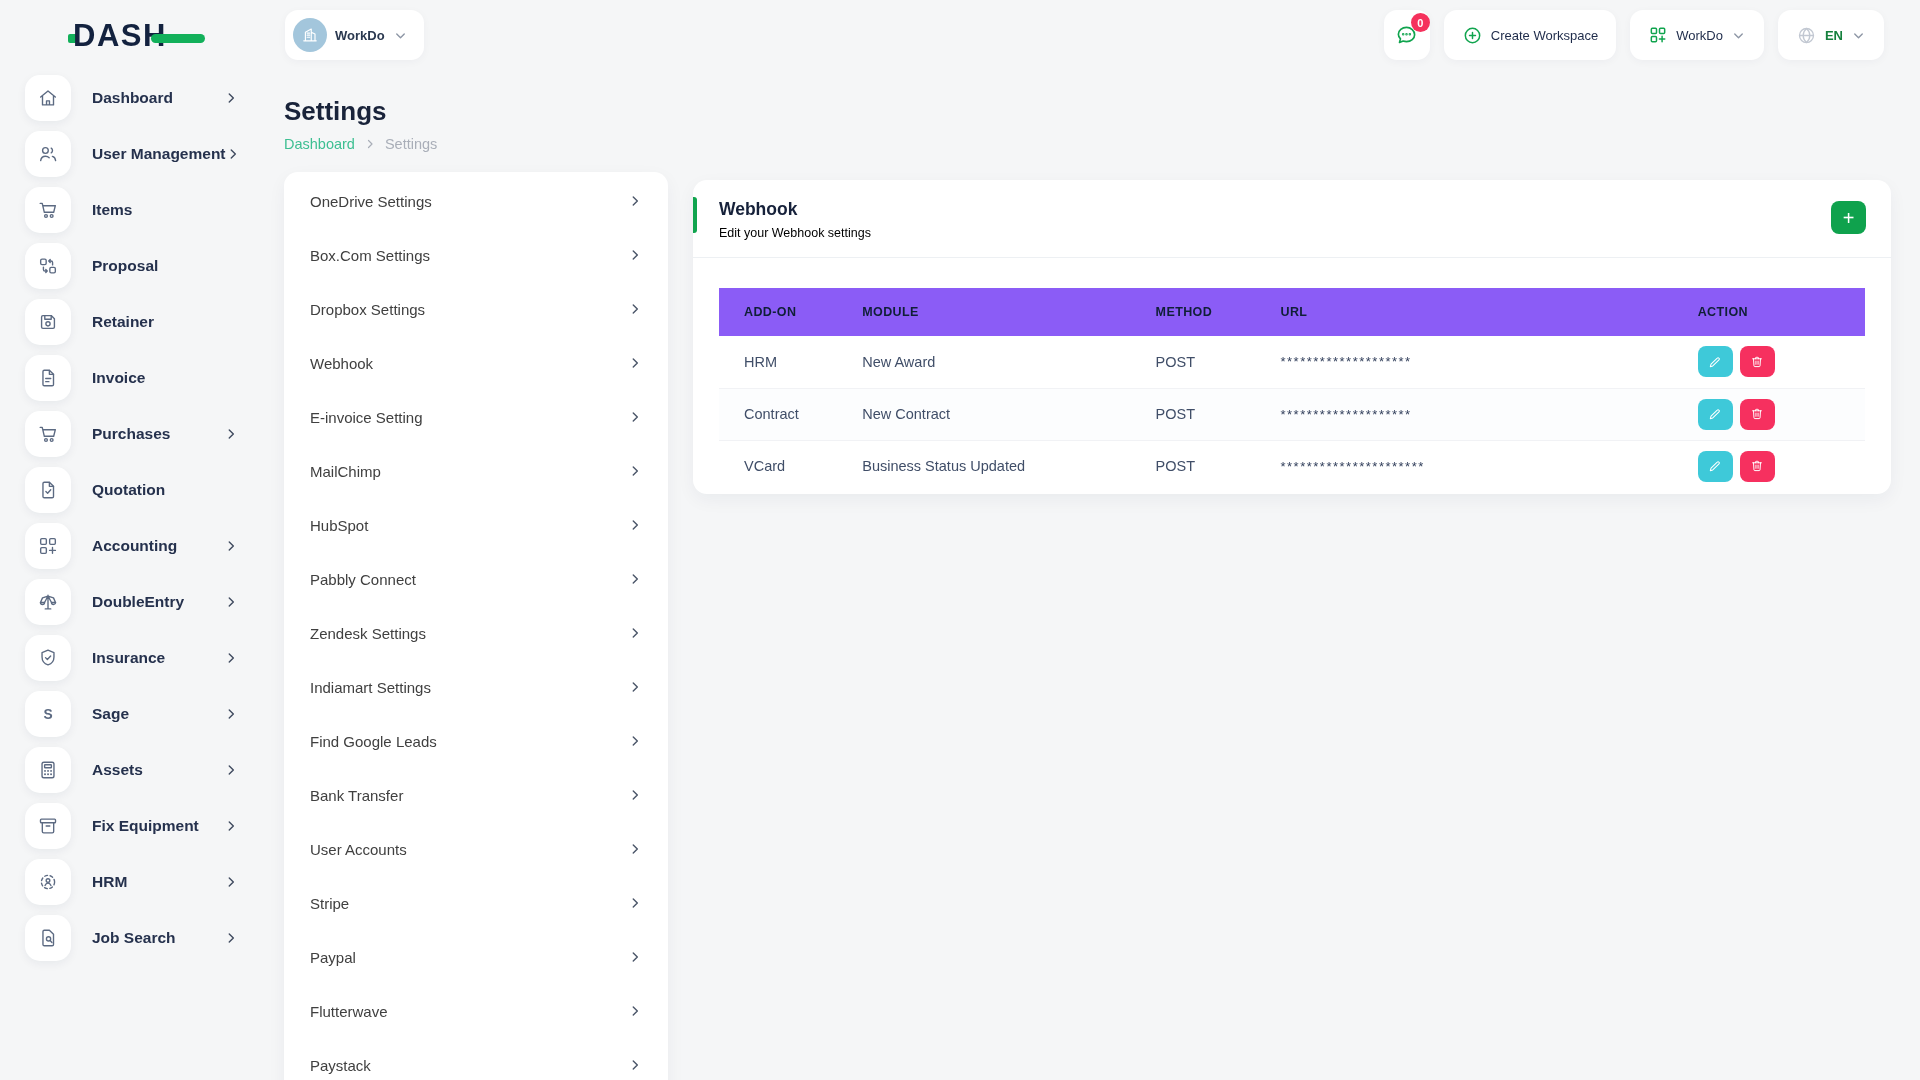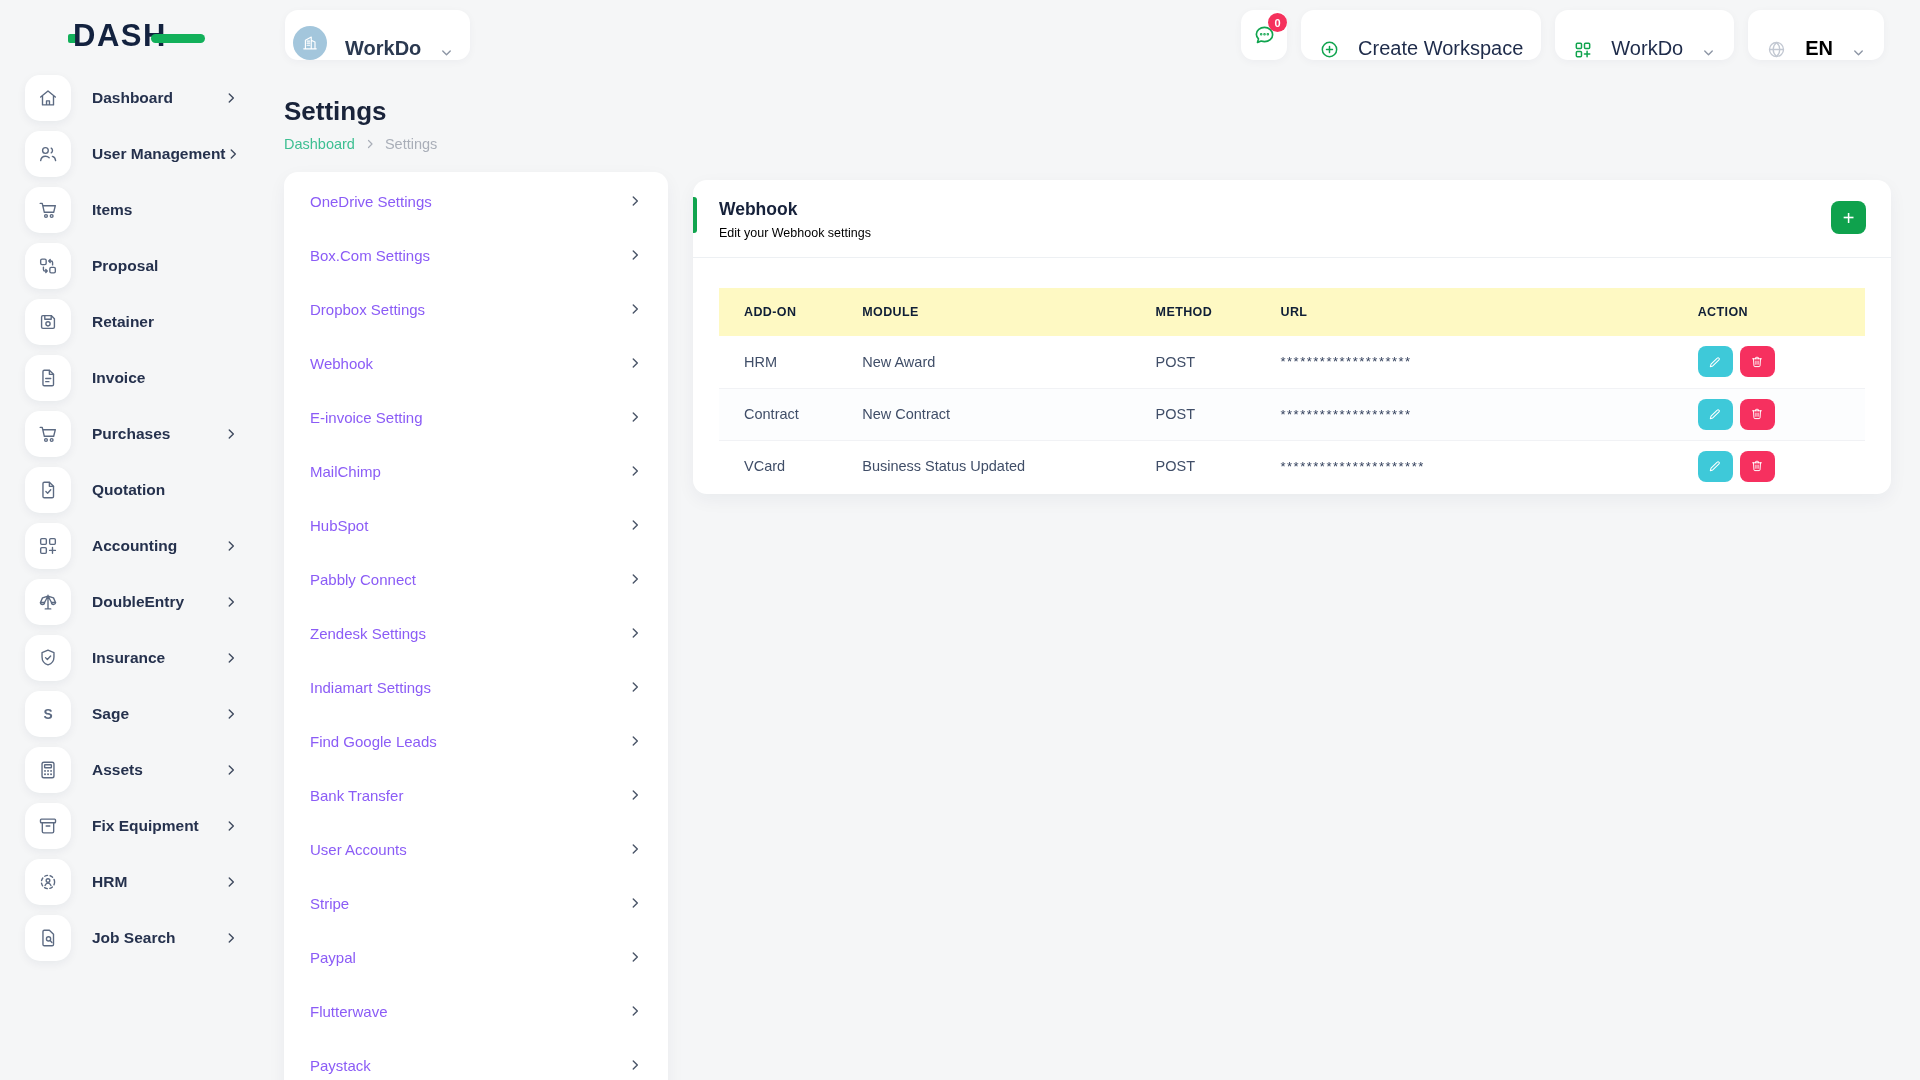--- a/index.html
+++ b/index.html
@@ -14,35 +14,35 @@
 
   
   .topbar { position:absolute; top:0; left:0; width:100%; height:70px; }
   .logo { position:absolute; left:68px; top:18px; display:flex; align-items:center; }
   .logo-dot { width:9px; height:9px; border-radius:2px; background:#12b05a; margin-right:-4px; margin-top:4px; }
   .logo-text { font-size:31px; font-weight:800; letter-spacing:1.5px; color:#13223f; }
   .logo-dash { width:54px; height:9px; border-radius:5px; background:#12b05a; margin-left:-16px; margin-top:4px; }
 
   .pill {
     background:#fff; border:none; border-radius:13px; height:50px;
-    display:flex; align-items:flex-end; gap:18px; padding:0 18px;
-    font-family:inherit; font-size:20px; color:#1e2b4a; cursor:pointer;
+    display:flex; align-items:center; gap:8px; padding:0 18px;
+    font-family:inherit; font-size:13px; color:#1e2b4a; cursor:pointer;
     box-shadow:0 2px 8px rgba(20,35,65,.04);
   }
   .ws-switch { position:absolute; left:285px; top:10px; padding:0 16px 0 8px; font-weight:600; color:#2b3950; }
   .avatar { width:34px; height:34px; border-radius:50%; background:#a3c6dc; display:flex; align-items:center; justify-content:center; }
   .top-right { position:absolute; right:36px; top:10px; display:flex; gap:14px; align-items:center; }
   .icon-btn { position:relative; width:46px; height:50px; border-radius:13px; background:#fff; border:none; cursor:pointer;
     display:flex; align-items:center; justify-content:center; box-shadow:0 2px 8px rgba(20,35,65,.04); }
   .badge {
     position:absolute; top:3px; right:0px; min-width:19px; height:19px; border-radius:50%;
     background:#f5315c; color:#fff; font-size:11px; font-weight:700;
     display:flex; align-items:center; justify-content:center;
   }
-  .green-text { color:#000000; font-weight:700; }
+  .green-text { color:#15803d; font-weight:700; }
   .chev-down { color:#8d96a5; }
 
   
   .sidebar { position:absolute; top:70px; left:0; width:260px; }
   .nav-item { display:flex; align-items:center; height:56px; padding-left:25px; padding-right:22px; cursor:pointer; }
   .tile {
     width:46px; height:46px; border-radius:15px; background:#fff; flex:0 0 auto;
     display:flex; align-items:center; justify-content:center; color:#5c6a82;
     box-shadow:0 3px 10px rgba(20,35,65,.06);
   }
@@ -58,40 +58,40 @@
   .crumb-current { color:#a9aeb8; }
 
   .cols { display:flex; gap:25px; margin-top:20px; align-items:flex-start; }
 
   .settings-card {
     width:384px; background:#fff; border-radius:14px; min-height:1000px;
     box-shadow:0 6px 18px rgba(24,40,70,.05); padding-top:2px;
   }
   .settings-item {
     height:54px; padding:0 26px; display:flex; align-items:center; justify-content:space-between;
-    font-size:15px; color:#8b5cf6; cursor:pointer;
+    font-size:15px; color:#404040; cursor:pointer;
   }
   .settings-item .nav-chev { color:#4a5568; }
 
   .webhook-card {
     width:1198px; margin-top:8px; background:#fff; border-radius:14px;
     box-shadow:0 6px 18px rgba(24,40,70,.05); position:relative; padding-bottom:2px;
   }
   .card-header { position:relative; padding:19px 25px 17px 26px; border-bottom:1px solid #edf0f3; }
   .accent { position:absolute; left:0; top:17px; width:4px; height:36px; background:#10a44e; border-radius:0 3px 3px 0; }
   .panel-title { font-size:17.5px; font-weight:700; color:#16213a; }
   .panel-subtitle { margin-top:6px; font-size:12.5px; color:#000000; }
   .add-btn {
     position:absolute; top:21px; right:25px; width:35px; height:33px; border:none; border-radius:8px;
     background:#0fa24d; color:#fff; font-size:20px; font-weight:400; line-height:1; cursor:pointer;
   }
   .card-body { padding:30px 26px 0 26px; }
   table { width:100%; border-collapse:collapse; }
   thead th {
-    background:#fef9c3; height:48px; text-align:left; font-size:12.5px; font-weight:700;
+    background:#8b5cf6; height:48px; text-align:left; font-size:12.5px; font-weight:700;
     color:#101f37; letter-spacing:.4px; padding:0 8px;
   }
   th.c1, td.c1 { width:11.8%; padding-left:25px; }
   th.c2, td.c2 { width:25.6%; }
   th.c3, td.c3 { width:10.9%; }
   th.c4, td.c4 { width:36.4%; }
   th.c5, td.c5 { width:15.3%; }
   tbody td { height:52px; font-size:14.5px; color:#404e68; padding:0 8px; }
   tbody tr { border-bottom:1px solid #f1f2f5; }
   tbody tr:nth-child(even) { background:#fcfdfe; }

